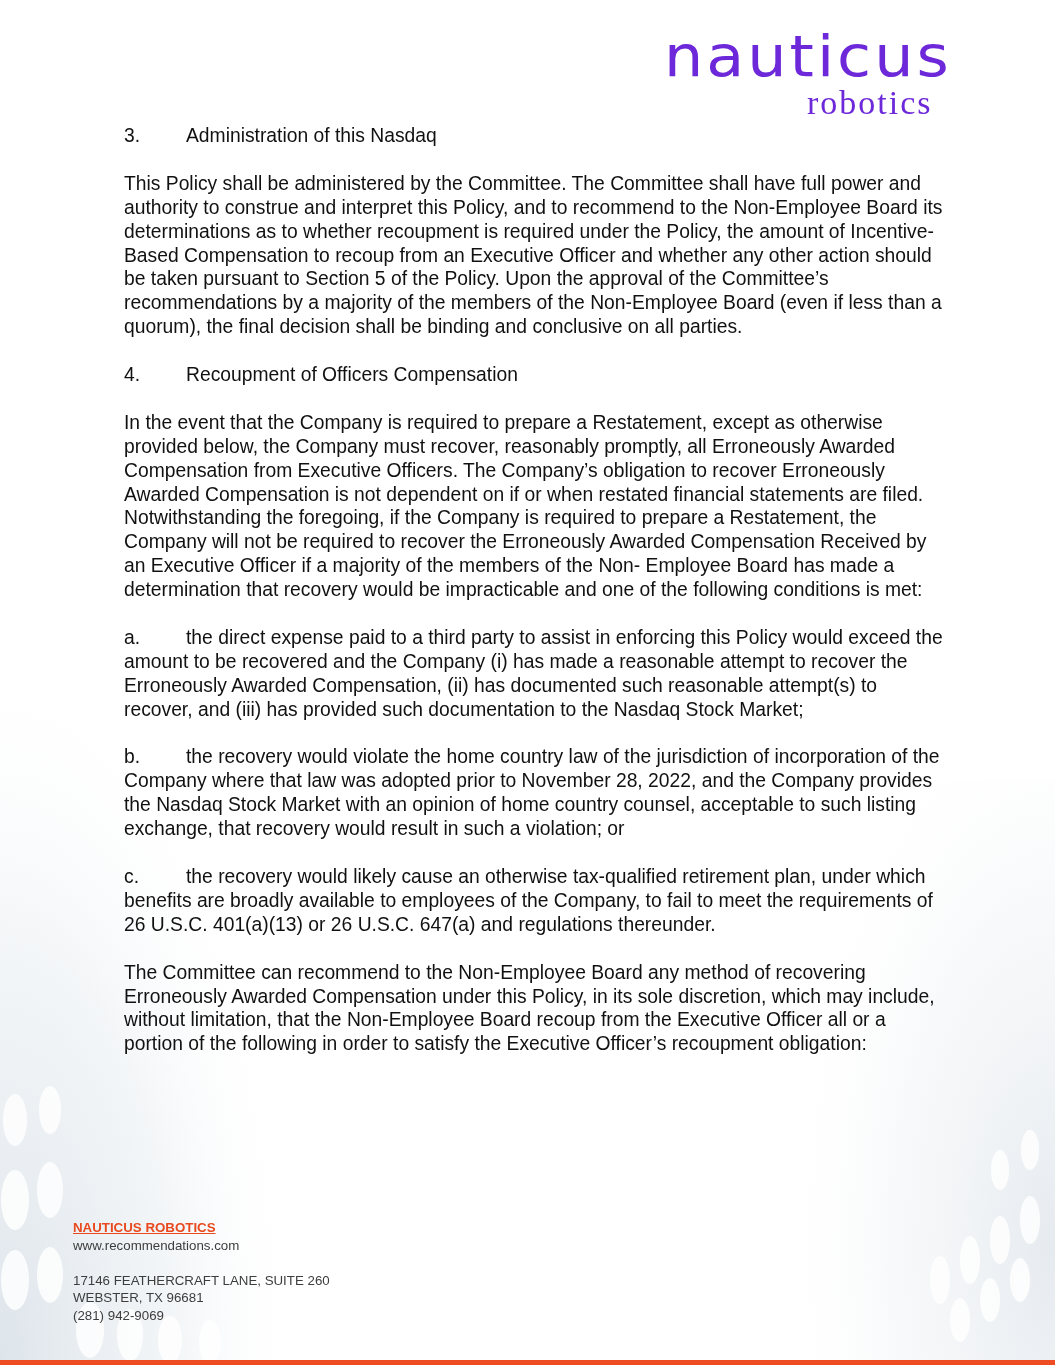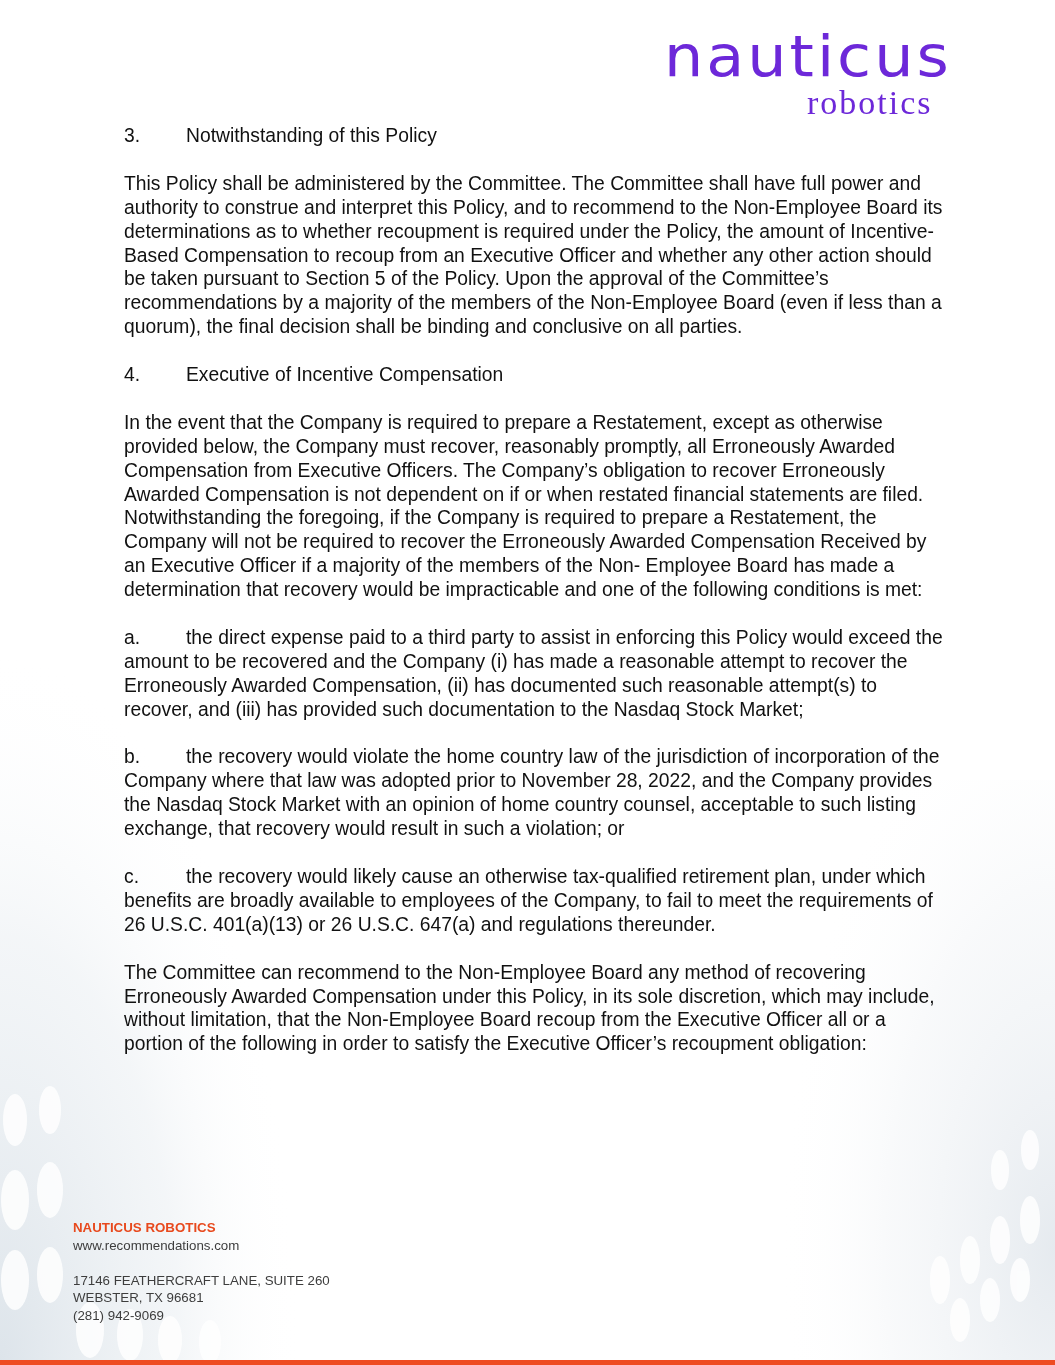--- a/index.html
+++ b/index.html
@@ -28,21 +28,21 @@
       font-size: 19.3px; line-height: 23.9px; z-index: 2;
     }
     .content p { margin: 0 0 23.9px 0; }
     .heading { display: flex; }
     .num { display: inline-block; width: 62px; }
     .lbl { display: inline-block; width: 62px; }
     .footer {
       position: absolute; left: 73px; top: 1219px; z-index: 2;
       font-size: 13.3px; line-height: 17.6px; color: #3d3d3d;
     }
-    .footer .company { color: #e8491d; font-weight: bold; }
+    .footer .company { color: #e8491d; font-weight: bold; text-decoration: underline; }
     .footer .gap { height: 17.6px; }
     .bottom-bar {
       position: absolute; left: 0; bottom: 0; width: 1055px; height: 5px;
       background: #ee4c22; z-index: 3;
     }
   </style>
 </head>
 <body>
 
 <svg class="bg-pattern" width="1055" height="1365" viewBox="0 0 1055 1365">
@@ -84,27 +84,27 @@
 </svg>
 
 <div class="logo">
   <div class="logo-main">nauticus</div>
   <div class="logo-sub">robotics</div>
 </div>
 
 <div class="content">
   <p class="heading">
     <span class="num">3.</span>
-    <span>Notwithstanding of this Policy</span>
+    <span>Administration of this Nasdaq</span>
   </p>
   <p>This Policy shall be administered by the Committee. The Committee shall have full power and authority to construe and interpret this Policy, and to recommend to the Non-Employee Board its determinations as to whether recoupment is required under the Policy, the amount of Incentive-Based Compensation to recoup from an Executive Officer and whether any other action should be taken pursuant to Section 5 of the Policy. Upon the approval of the Committee’s recommendations by a majority of the members of the Non-Employee Board (even if less than a quorum), the final decision shall be binding and conclusive on all parties.</p>
 
   <p class="heading">
     <span class="num">4.</span>
-    <span>Executive of Incentive Compensation</span>
+    <span>Recoupment of Officers Compensation</span>
   </p>
   <p>In the event that the Company is required to prepare a Restatement, except as otherwise provided below, the Company must recover, reasonably promptly, all Erroneously Awarded Compensation from Executive Officers. The Company’s obligation to recover Erroneously Awarded Compensation is not dependent on if or when restated financial statements are filed. Notwithstanding the foregoing, if the Company is required to prepare a Restatement, the Company will not be required to recover the Erroneously Awarded Compensation Received by an Executive Officer if a majority of the members of the Non- Employee Board has made a determination that recovery would be impracticable and one of the following conditions is met:</p>
 
   <p><span class="lbl">a.</span><span>the direct expense paid to a third party to assist in enforcing this Policy would exceed the amount to be recovered and the Company (i) has made a reasonable attempt to recover the Erroneously Awarded Compensation, (ii) has documented such reasonable attempt(s) to recover, and (iii) has provided such documentation to the Nasdaq Stock Market;</span></p>
   <p><span class="lbl">b.</span><span>the recovery would violate the home country law of the jurisdiction of incorporation of the Company where that law was adopted prior to November 28, 2022, and the Company provides the Nasdaq Stock Market with an opinion of home country counsel, acceptable to such listing exchange, that recovery would result in such a violation; or</span></p>
   <p><span class="lbl">c.</span><span>the recovery would likely cause an otherwise tax-qualified retirement plan, under which benefits are broadly available to employees of the Company, to fail to meet the requirements of 26 U.S.C. 401(a)(13) or 26 U.S.C. 647(a) and regulations thereunder.</span></p>
 
   <p>The Committee can recommend to the Non-Employee Board any method of recovering Erroneously Awarded Compensation under this Policy, in its sole discretion, which may include, without limitation, that the Non-Employee Board recoup from the Executive Officer all or a portion of the following in order to satisfy the Executive Officer’s recoupment obligation:</p>
 </div>
 

